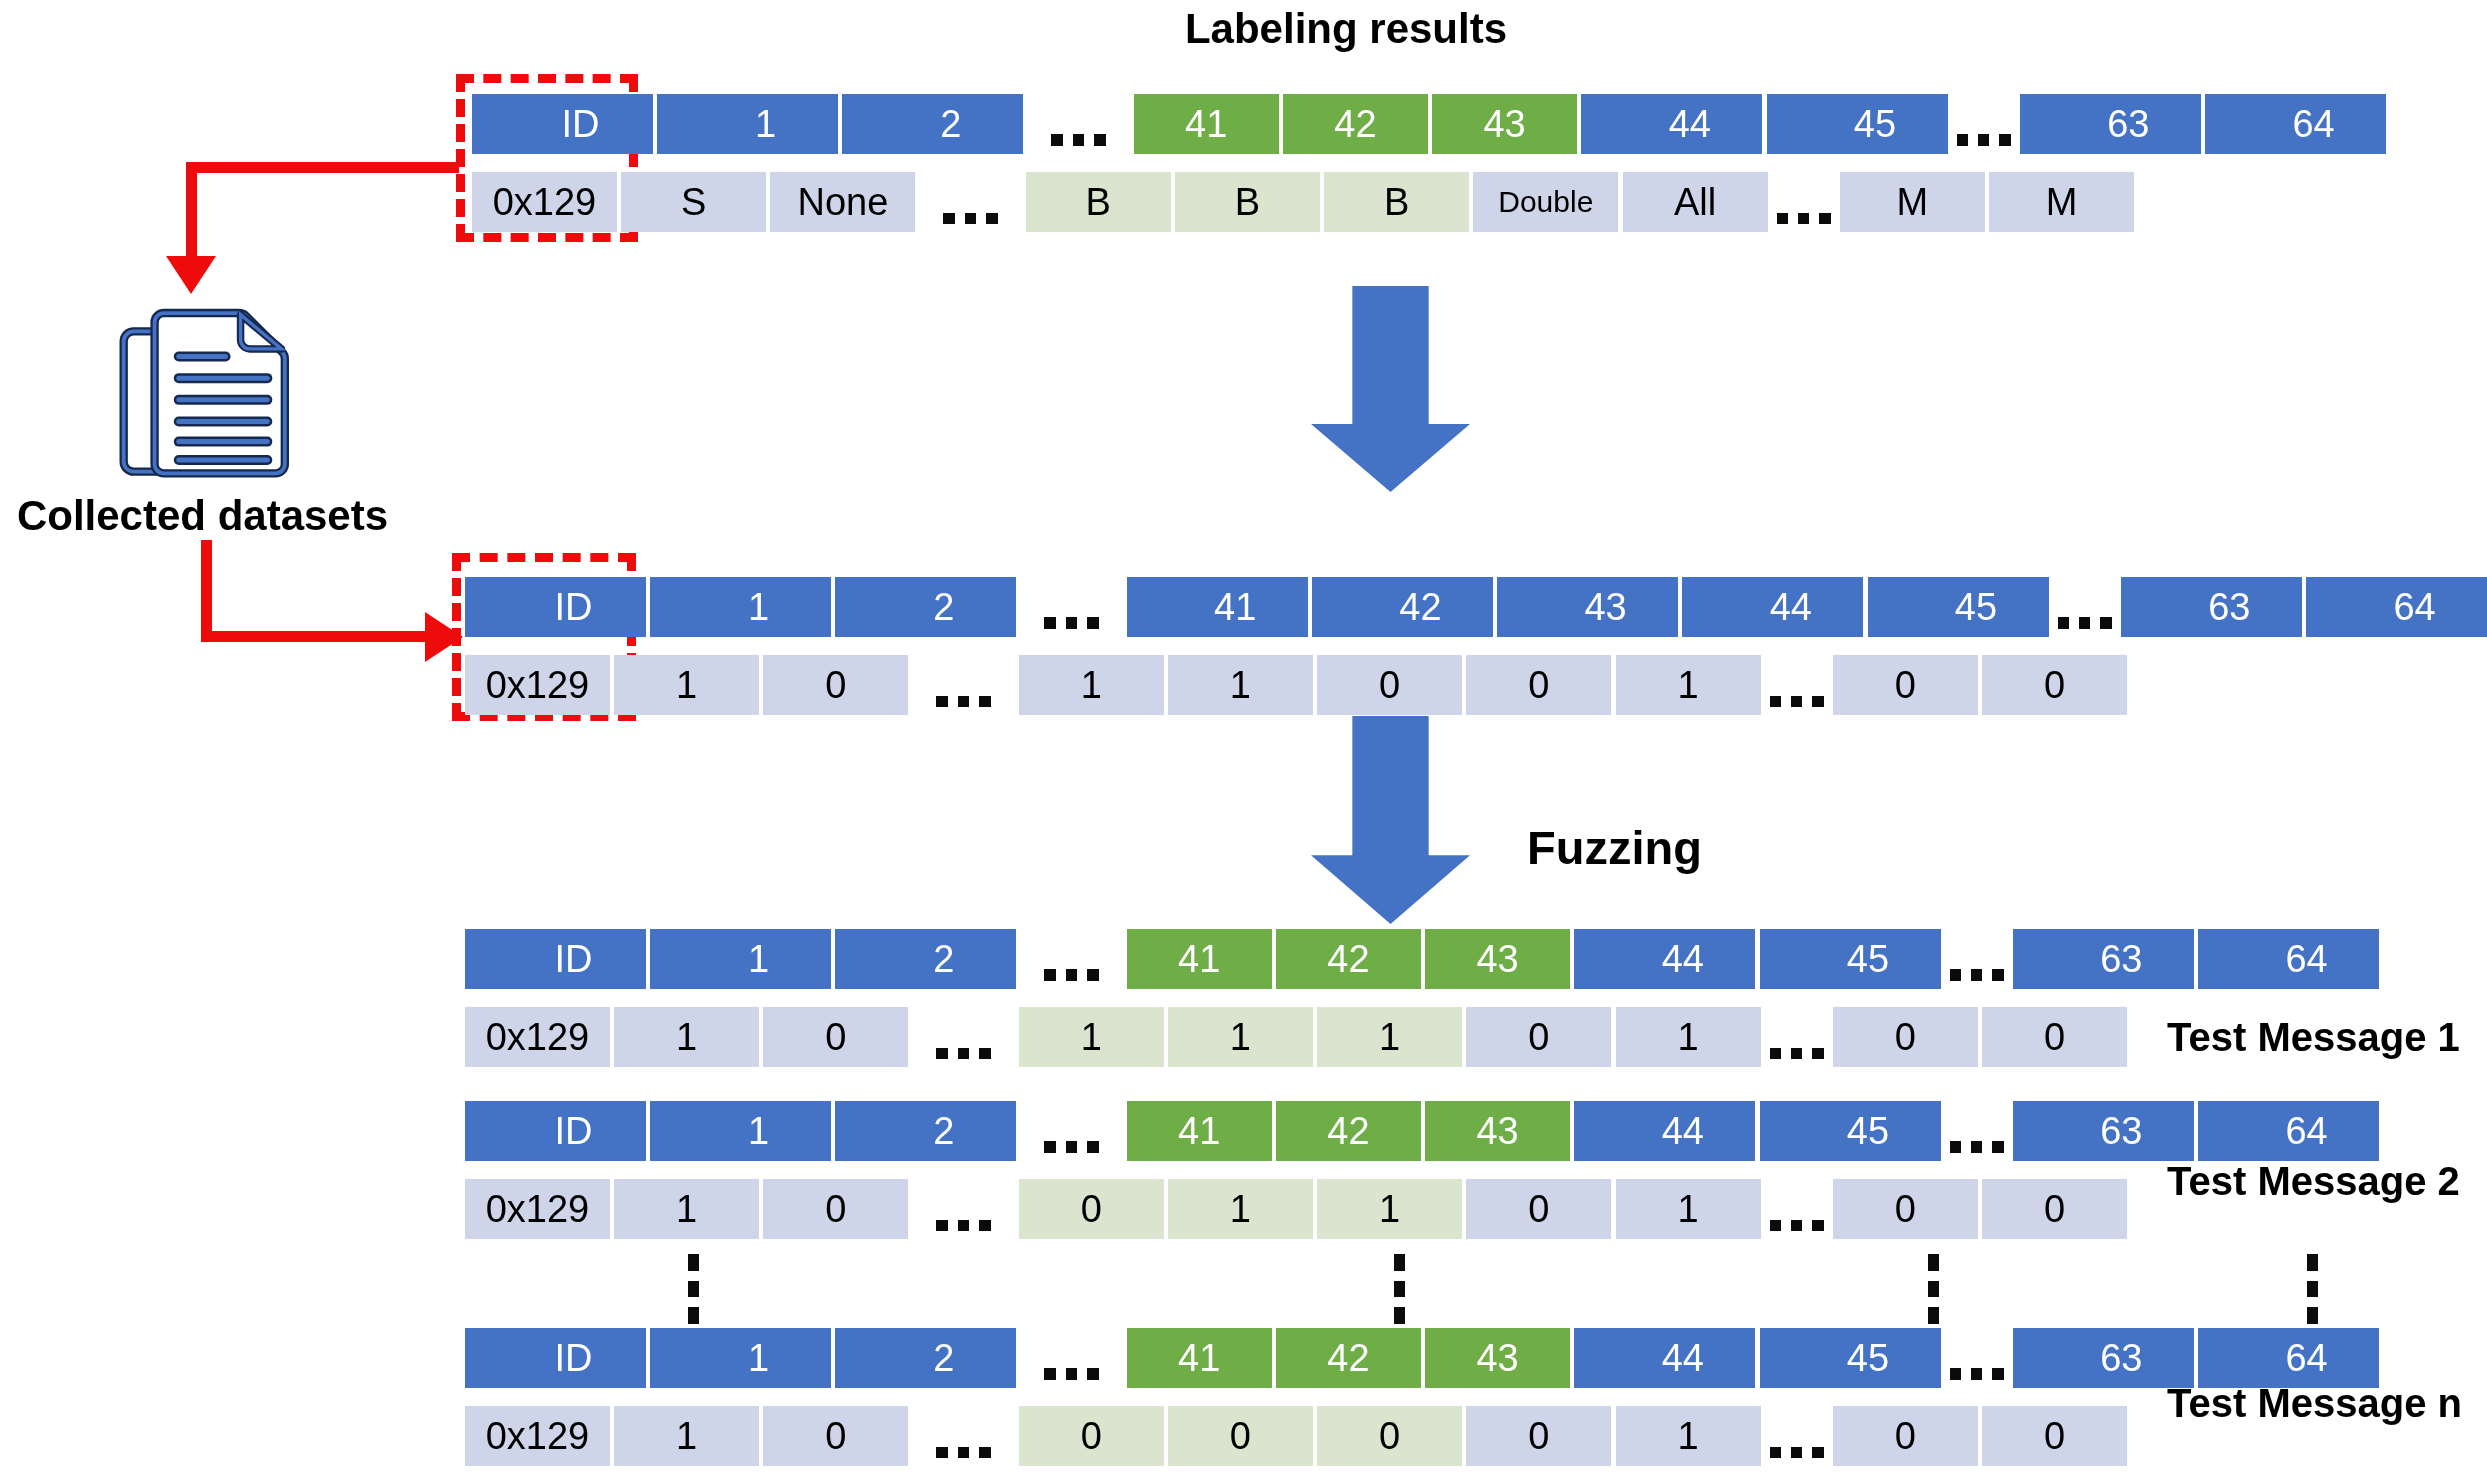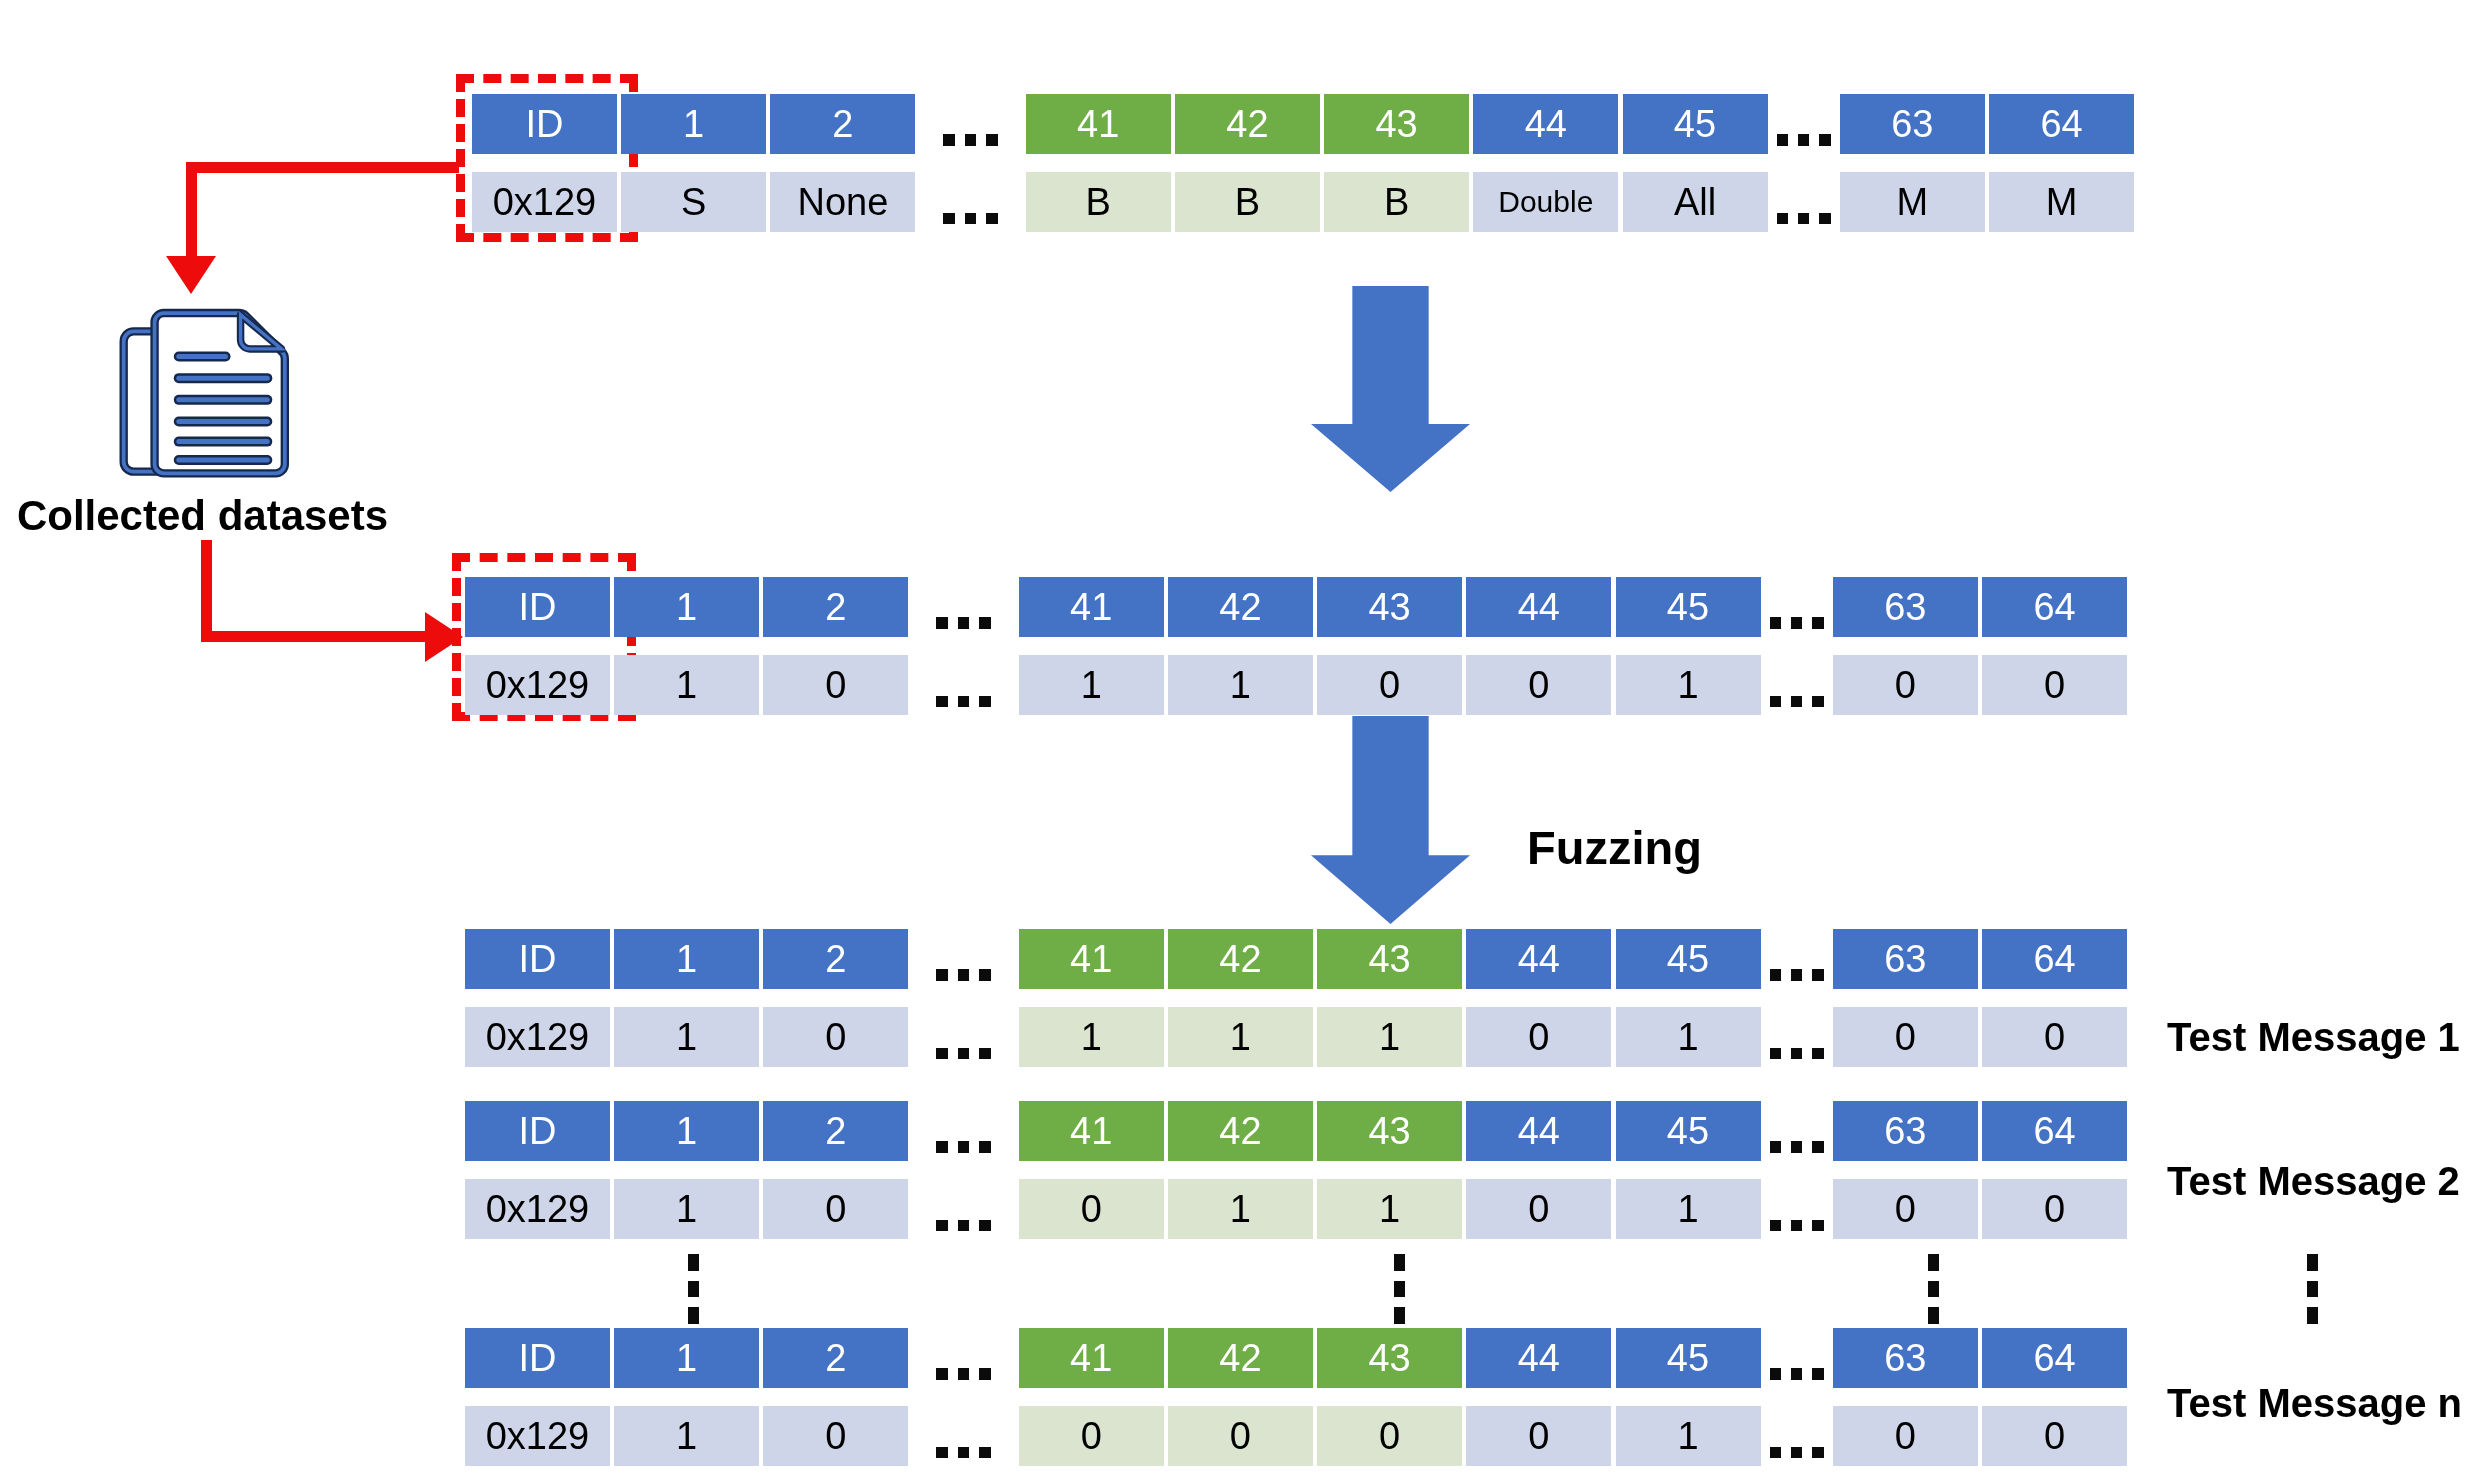--- a/index.html
+++ b/index.html
@@ -9,21 +9,21 @@
   }
   
   .can-table{position:absolute;}
   .trow{display:flex;}
   .trow.values{margin-top:18px;}
   .cell{
     width:145px;height:60px;margin-right:4.2px;flex:0 0 auto;
     display:flex;align-items:center;justify-content:center;
     font-size:38px;line-height:1;white-space:nowrap;
   }
-  .cell.blue{background:var(--header-blue);color:#fff;}
+  .cell.blue{background:var(--header-blue);color:#fff;padding-left:36px;}
   .cell.green{background:var(--header-green);color:#fff;}
   .cell.lav{background:var(--value-lavender);color:#000;}
   .cell.grn{background:var(--value-green);color:#000;}
   .cell.small{font-size:30px;}
   .cell.dotsCell{
     background:transparent;align-items:flex-end;justify-content:center;
     padding-bottom:8.4px;height:52px;
   }
   .hdot{width:11.7px;height:11.7px;background:#0b0b0b;margin:0 5px;display:inline-block;}
   
@@ -65,20 +65,21 @@
     border-left:38px solid var(--red);
   }
   
   #doc-icon{position:absolute;left:115px;top:308px;}
 </style>
 </head>
 <body>
 
 <div id="canvas">
 
+  <div class="title" style="left:1095px;top:5px;width:502px;">Labeling results</div>
   <div class="title" style="left:1527px;top:808px;width:auto;font-size:47px;margin-top:12px;">Fuzzing</div>
   <div class="title" style="left:12.5px;top:492px;width:380px;">Collected datasets</div>
 
   <svg id="doc-icon" width="176" height="172" viewBox="0 0 210 206">
 
     <rect x="10" y="28" width="138" height="168" rx="12" fill="#fff" stroke="#16284C" stroke-width="10"></rect>
     <rect x="10" y="28" width="138" height="168" rx="12" fill="none" stroke="#4472C4" stroke-width="4.5"></rect>
 
     <path d="M58,6 h90 c3,0 6,1 8,3 l44,44 c2,2 3,5 3,8 v126 c0,6 -5,11 -11,11 h-134 c-6,0 -11,-5 -11,-11 v-170 c0,-6 5,-11 11,-11 z" fill="#fff" stroke="#16284C" stroke-width="10"></path>
     <path d="M58,6 h90 c3,0 6,1 8,3 l44,44 c2,2 3,5 3,8 v126 c0,6 -5,11 -11,11 h-134 c-6,0 -11,-5 -11,-11 v-170 c0,-6 5,-11 11,-11 z" fill="none" stroke="#4472C4" stroke-width="4.5"></path>

